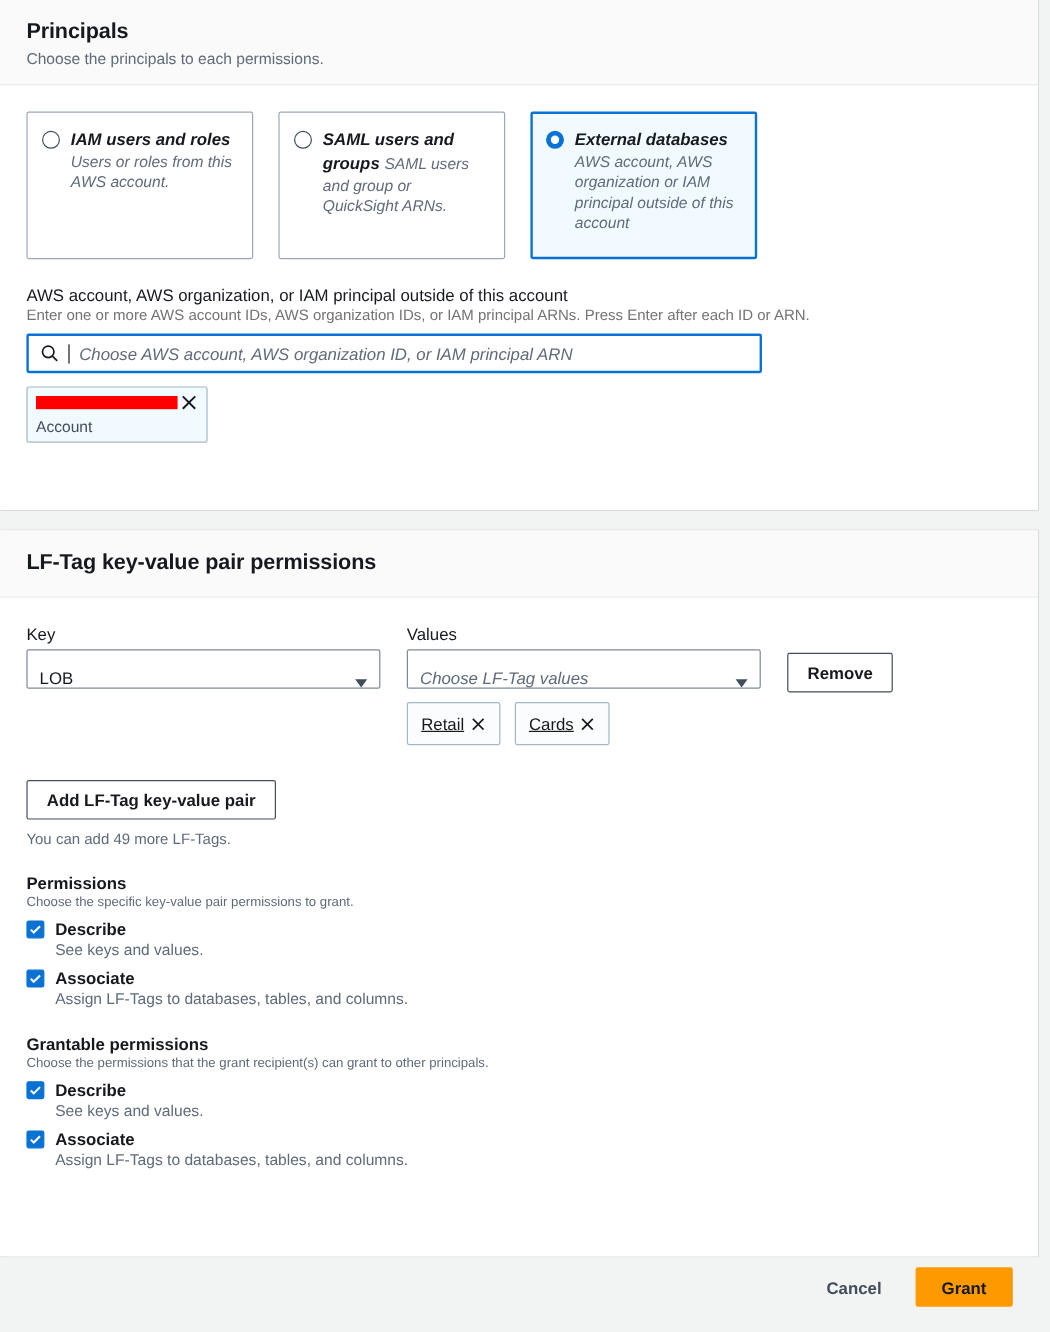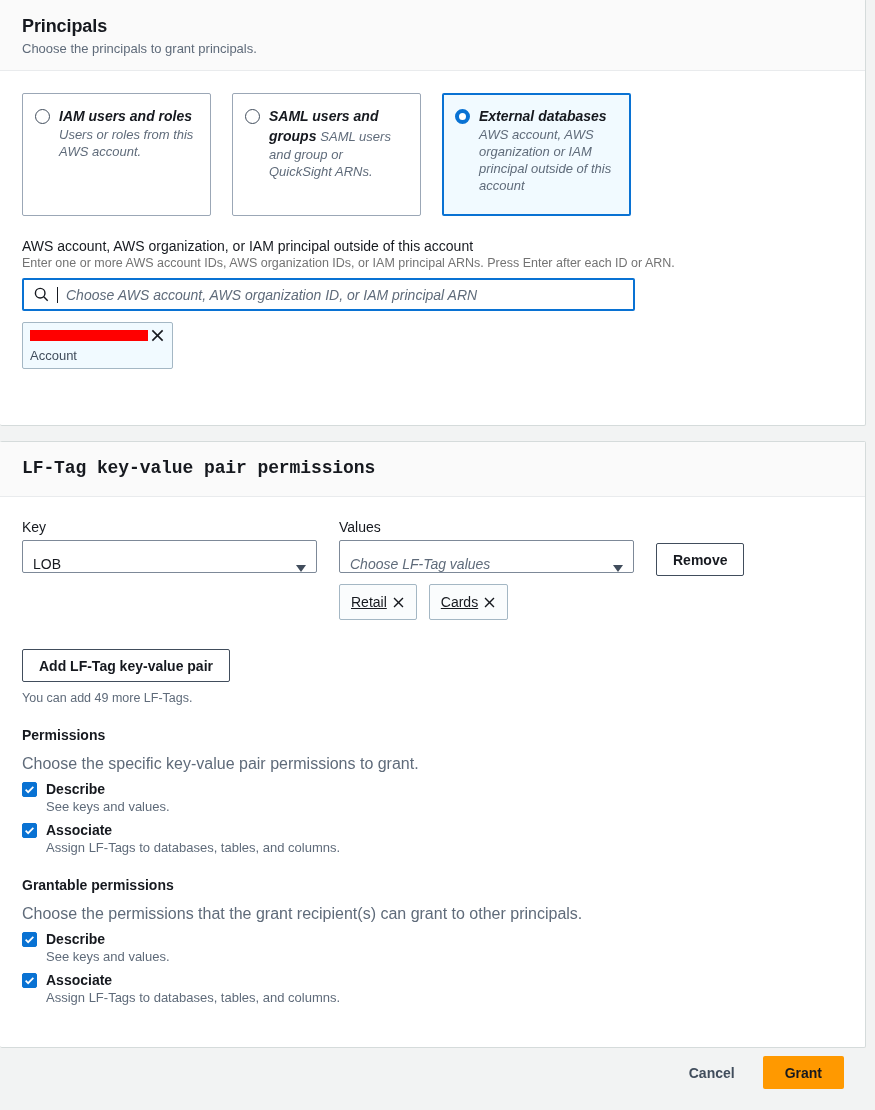--- a/index.html
+++ b/index.html
@@ -206,21 +206,21 @@
     text-decoration: underline;
   }
   .chip-label { font-size: 14px; color: #16191f; }
 
   .add-btn-wrap { margin-top: 29px; }
   .add-hint { font-size: 12.5px; color: #5f6b7a; margin-top: 9px; }
 
   
   .perm-group { margin-top: 22px; }
   .perm-title { font-size: 14px; font-weight: bold; color: #16191f; }
-  .perm-sub { font-size: 16px; color: #5f6b7a; margin-top: 12px; }
+  .perm-sub { font-size: 11px; color: #5f6b7a; margin-top: 2px; }
   .perm-item { margin-top: 8px; }
   .perm-row { display: flex; align-items: center; gap: 9px; }
   .cb {
     width: 15px; height: 15px;
     border-radius: 2px;
     background: #0972d3;
     border: 1px solid #0972d3;
     flex: 0 0 auto;
     display: flex; align-items: center; justify-content: center;
     cursor: pointer;
@@ -260,21 +260,21 @@
   }
 </style>
 </head>
 <body>
 
 <div class="page">
 
   <div class="card" style="top:-1px; height:427px;">
     <div class="card-header">
       <h2>Principals</h2>
-      <p class="sub">Choose the principals to grant principals.</p>
+      <p class="sub">Choose the principals to each permissions.</p>
     </div>
 
     <div class="card-body">
 
       <div class="tiles">
 
         <div class="tile">
           <span class="radio"></span>
           <span class="tile-text">
             <span class="tile-title">IAM users and roles</span>
@@ -320,21 +320,21 @@
             <line x1="13.5" y1="2.5" x2="2.5" y2="13.5" stroke="#16191f" stroke-width="1.7"></line>
           </svg>
         </div>
         <div class="token-sub">Account</div>
       </div>
 
     </div>
   </div>
 
   <div class="card" style="top:441px; height:607px;">
-    <div class="card-header" style="padding-bottom:18px;font-family:Liberation Mono, monospace;">
+    <div class="card-header" style="padding-bottom:18px;">
       <h2 style="margin-bottom:0;">LF-Tag key-value pair permissions</h2>
     </div>
 
     <div class="card-body">
 
       <div class="lf-row">
 
         <div class="col-key">
           <div class="small-label">Key</div>
           <div class="select">

